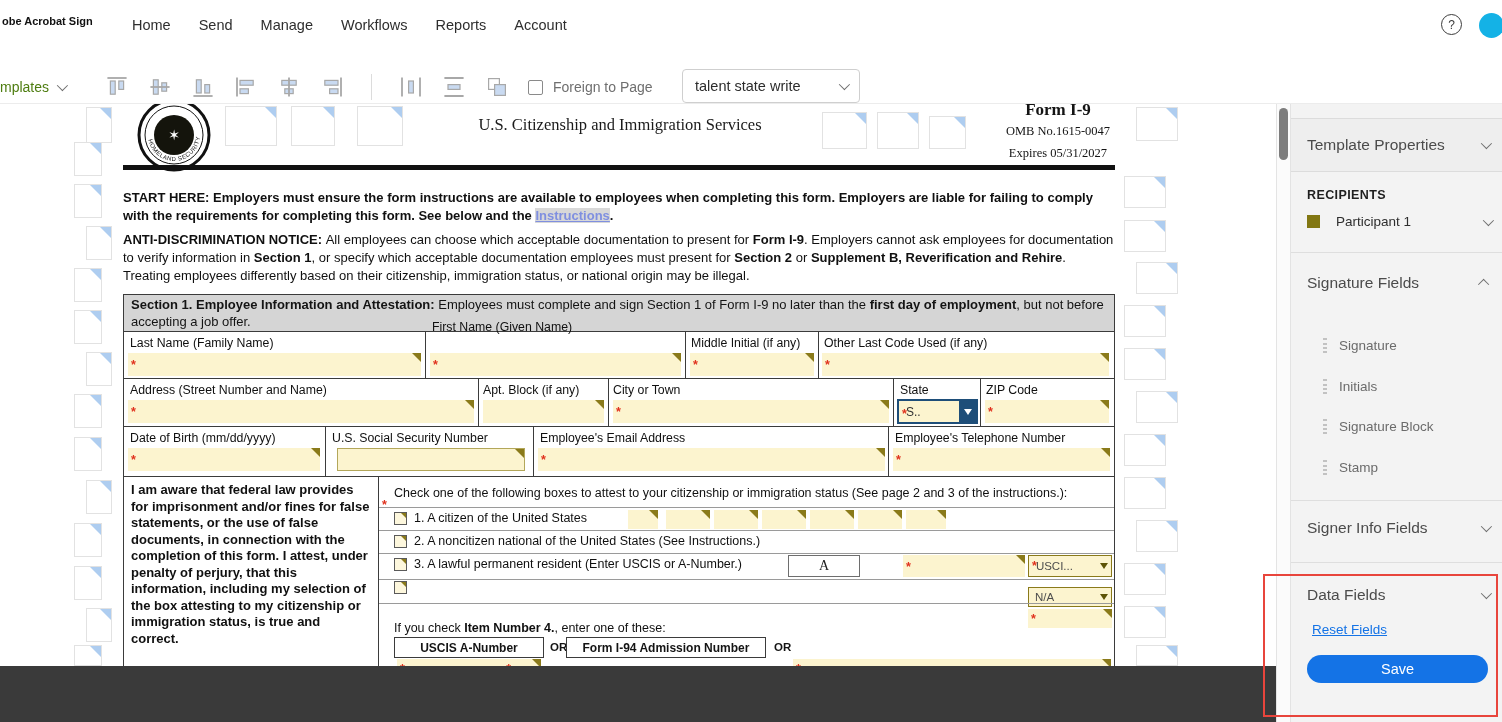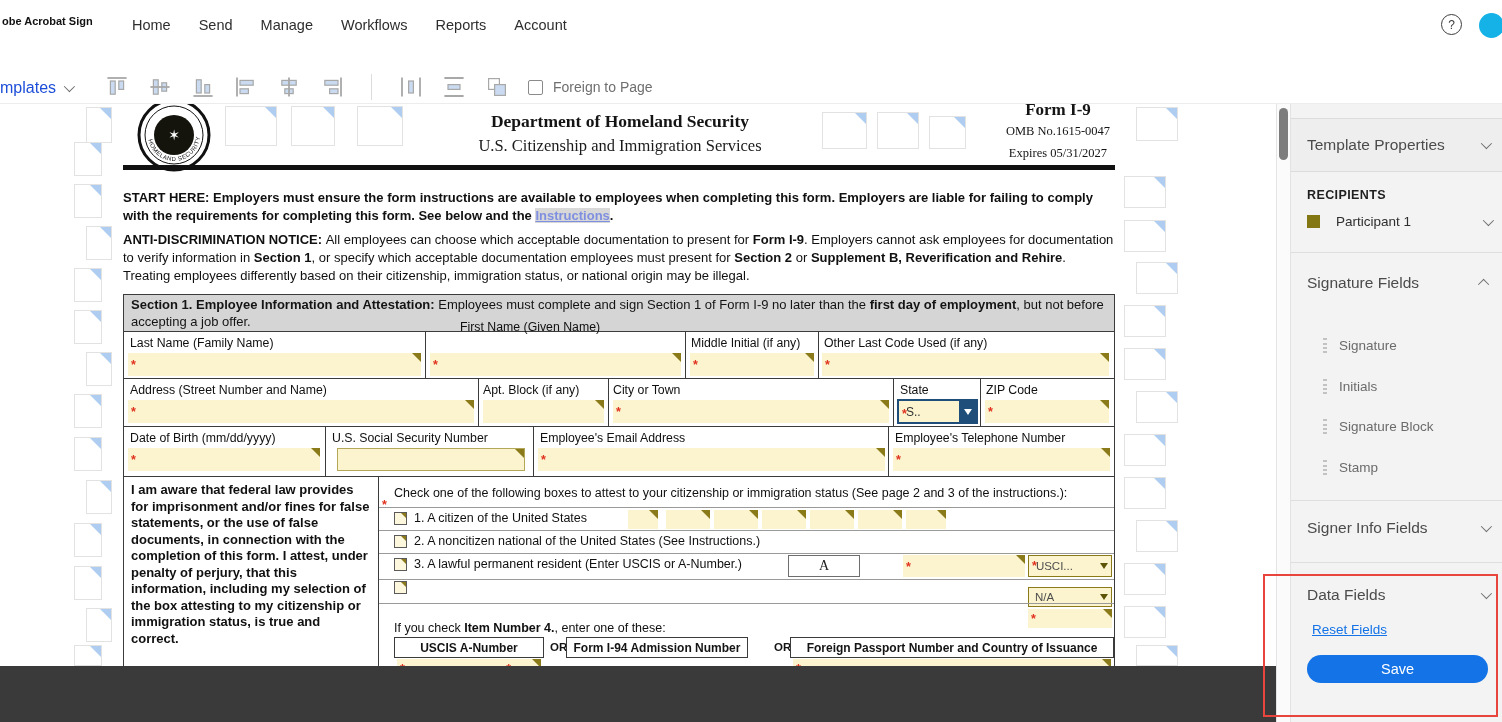--- a/index.html
+++ b/index.html
@@ -18,21 +18,21 @@
   .navitems { position:absolute; left:132px; top:17px; display:flex; gap:28px; }
   .navitems span { font-size:14.5px; color:#2e2e2e; cursor:pointer; }
   .helpbtn { position:absolute; left:1441px; top:14px; width:21px; height:21px; border:1.6px solid #3c3c3c;
              border-radius:50%; display:flex; align-items:center; justify-content:center; font-size:12px; color:#3c3c3c; }
   .avatar { position:absolute; left:1479px; top:13px; width:25px; height:25px; border-radius:50%;
             background:#14b2e6; }
 
   
   #toolbar { position:absolute; left:0; top:50px; width:1502px; height:54px; background:#fff;
              border-bottom:1px solid #ececec; z-index:5; }
-  .tmpl { position:absolute; left:0; top:29px; font-size:16px; color:#1d4ed8; display:flex; align-items:center; gap:8px; }
+  .tmpl { position:absolute; left:0; top:29px; font-size:14px; color:#4d7c0f; display:flex; align-items:center; gap:8px; }
   .iconrow { position:absolute; left:105px; top:24px; display:flex; align-items:center; gap:19px; }
   .tbicon { width:24px; height:24px; display:inline-block; cursor:pointer; }
   .tbsep { width:1px; height:26px; background:#dcdcdc; margin:0 8px; }
   .relwrap { position:absolute; left:528px; top:29px; display:flex; align-items:center; gap:10px; }
   .cbox { width:15px; height:15px; border:1.6px solid #8a8a8a; border-radius:2px; background:#fff; }
   .rellabel { font-size:14px; color:#6f6f6f; }
   .fieldselect { position:absolute; left:682px; top:19px; width:178px; height:34px; border:1px solid #cfcfcf;
                  border-radius:4px; display:flex; align-items:center; padding:0 12px; justify-content:space-between;
                  font-size:14.5px; color:#2c2c2c; background:#fff; cursor:pointer; }
 
@@ -115,41 +115,40 @@
       <circle cx="38" cy="38" r="35" fill="#fff" stroke="#111" stroke-width="3"></circle>
       <circle cx="38" cy="38" r="29" fill="#fff" stroke="#111" stroke-width="1"></circle>
       <circle cx="38" cy="38" r="20" fill="#14140c"></circle>
       <path id="sealarc" d="M 12,38 A 26,26 0 0 0 64,38" fill="none"></path>
       <text font-size="6" fill="#111" letter-spacing="0.5"><textPath href="#sealarc" startOffset="6%">HOMELAND SECURITY</textPath></text>
       <text x="38" y="43" fill="#fff" font-size="14" text-anchor="middle">✶</text>
     </svg>
   </div>
 
   <div class="abs serif" style="left:430px;top:111px;width:380px;text-align:center;">
-    <div style="font-size:17.5px;font-weight:bold;">Department of Homeland Security</div>
     <div style="font-size:16.5px;color:#1a1a1a;margin-top:4px;">U.S. Citizenship and Immigration Services</div>
   </div>
   <div class="abs serif" style="left:1000px;top:100px;width:116px;text-align:center;">
     <div style="font-size:17px;font-weight:bold;">Form I-9</div>
     <div style="font-size:12.5px;margin-top:4px;">OMB No.1615-0047</div>
     <div style="font-size:12.5px;margin-top:7px;">Expires 05/31/2027</div>
   </div>
   <div class="abs" style="left:123px;top:165px;width:992px;height:5px;background:#111;"></div>
 
   <div class="ptext" style="left:123px;top:189px;width:992px;"><span style="font-weight: bold;">START HERE:  Employers must ensure the form instructions are available to employees when completing this form.  Employers are liable for failing to comply with the requirements for completing this form.  See below and the </span><span class="instr-link" style="font-weight: bold;">Instructions</span><span style="font-weight: bold;">.</span></div>
   <div class="ptext" style="left:123px;top:231px;width:992px;"><span style="font-weight: bold;">ANTI-DISCRIMINATION NOTICE:  </span><span>All employees can choose which acceptable documentation to present for </span><span style="font-weight: bold;">Form I-9</span><span>.  Employers cannot ask employees for documentation to verify information in </span><span style="font-weight: bold;">Section 1</span><span>, or specify which acceptable documentation employees must present for </span><span style="font-weight: bold;">Section 2</span><span> or </span><span style="font-weight: bold;">Supplement B, Reverification and Rehire</span><span>.  Treating employees differently based on their citizenship, immigration status, or national origin may be illegal.</span></div>
 
   <div class="frame" style="left:123px;top:294px;width:992px;height:38px;background:#d5d5d5;padding:2px 7px;font-size:13px;line-height:16.5px;"><span style="font-weight: bold;">Section 1. Employee Information and Attestation: </span><span>Employees must complete and sign Section 1 of Form I-9 no later than the </span><span style="font-weight: bold;">first day of employment</span><span>, but not before accepting a job offer.</span></div>
 
   <div class="frame" style="left:123px;top:331px;width:992px;height:48px;"></div>
   <div class="vl" style="left:425px;top:332px;height:46px;"></div>
   <div class="vl" style="left:685px;top:332px;height:46px;"></div>
   <div class="vl" style="left:818px;top:332px;height:46px;"></div>
   <div class="flabel" style="left:130px;top:336px;">Last Name (Family Name)</div>
-  <div class="flabel" style="left:432px;top:320px;margin-left:28px;">First Name (Given Name)</div>
+  <div class="flabel" style="left:432px;top:320px;">First Name (Given Name)</div>
   <div class="flabel" style="left:691px;top:336px;">Middle Initial (if any)</div>
   <div class="flabel" style="left:824px;top:336px;">Other Last Code Used (if any)</div>
   <div class="yfield" style="left:128px;top:353px;width:293px;height:23px;"><span class="req">*</span></div>
   <div class="yfield" style="left:430px;top:353px;width:251px;height:23px;"><span class="req">*</span></div>
   <div class="yfield" style="left:690px;top:353px;width:124px;height:23px;"><span class="req">*</span></div>
   <div class="yfield" style="left:822px;top:353px;width:287px;height:23px;"><span class="req">*</span></div>
 
   <div class="frame" style="left:123px;top:378px;width:992px;height:49px;"></div>
   <div class="vl" style="left:478px;top:379px;height:47px;"></div>
   <div class="vl" style="left:608px;top:379px;height:47px;"></div>
@@ -223,23 +222,22 @@
         <span class="tri-dn"></span>
       </span>
   </div>
   <div class="hl lt" style="left:379px;top:603px;width:735px;"></div>
   <div class="yfield" style="left:1028px;top:609px;width:84px;height:19px;"><span class="req" style="top:0;">*</span></div>
 
   <div class="itemtext" style="left:394px;top:621px;"><span>If you check </span><span style="font-weight: bold;">Item Number 4.</span><span>, enter one of these:</span></div>
 
   <div class="subhdr" style="left:394px;top:637px;width:150px;height:21px;">USCIS A-Number</div>
   <div class="orlbl" style="left:550px;top:641px;">OR</div>
-  <div class="subhdr" style="left:566px;top:637px;width:182px;height:21px;">Form I-94 Admission Number</div>
+  <div class="subhdr" style="left:566px;top:637px;width:200px;height:21px;">Form I-94 Admission Number</div>
   <div class="orlbl" style="left:774px;top:641px;">OR</div>
-  <div class="subhdr" style="left:790px;top:637px;width:324px;height:21px;">Foreign Passport Number and Country of Issuance</div>
   <div class="yfield" style="left:397px;top:659px;width:144px;height:18px;">
     <span class="req" style="top:0;">*</span>
     <span class="req" style="top:0;left:100px;">*</span>
   </div>
   <div class="yfield" style="left:793px;top:659px;width:318px;height:18px;"><span class="req" style="top:0;">*</span></div>
 <div class="wbox" style="left: 86px; top: 107px; width: 26px; height: 36px;"></div>
     <div class="wbox" style="left: 74px; top: 142px; width: 28px; height: 34px;"></div>
     <div class="wbox" style="left: 74px; top: 184px; width: 28px; height: 34px;"></div>
     <div class="wbox" style="left: 86px; top: 226px; width: 26px; height: 34px;"></div>
     <div class="wbox" style="left: 74px; top: 268px; width: 28px; height: 34px;"></div>
@@ -341,20 +339,24 @@
         </svg></span>
     <span class="tbicon"><svg viewBox="0 0 20 20">
           <rect x="3" y="3" width="9" height="9" fill="none" stroke="#a8a8a8"></rect>
           <rect x="8" y="8" width="9" height="9" fill="#c9daf1" stroke="#a8a8a8"></rect>
         </svg></span>
   </div>
   <div class="relwrap">
     <span class="cbox"></span>
     <span class="rellabel">Foreign to Page</span>
   </div>
+  <div class="fieldselect">
+    <span>talent state write</span>
+    <span class="chev down"></span>
+  </div>
 </div>
 
 <div id="pagebar">
   
   
   
   
   
   
   

